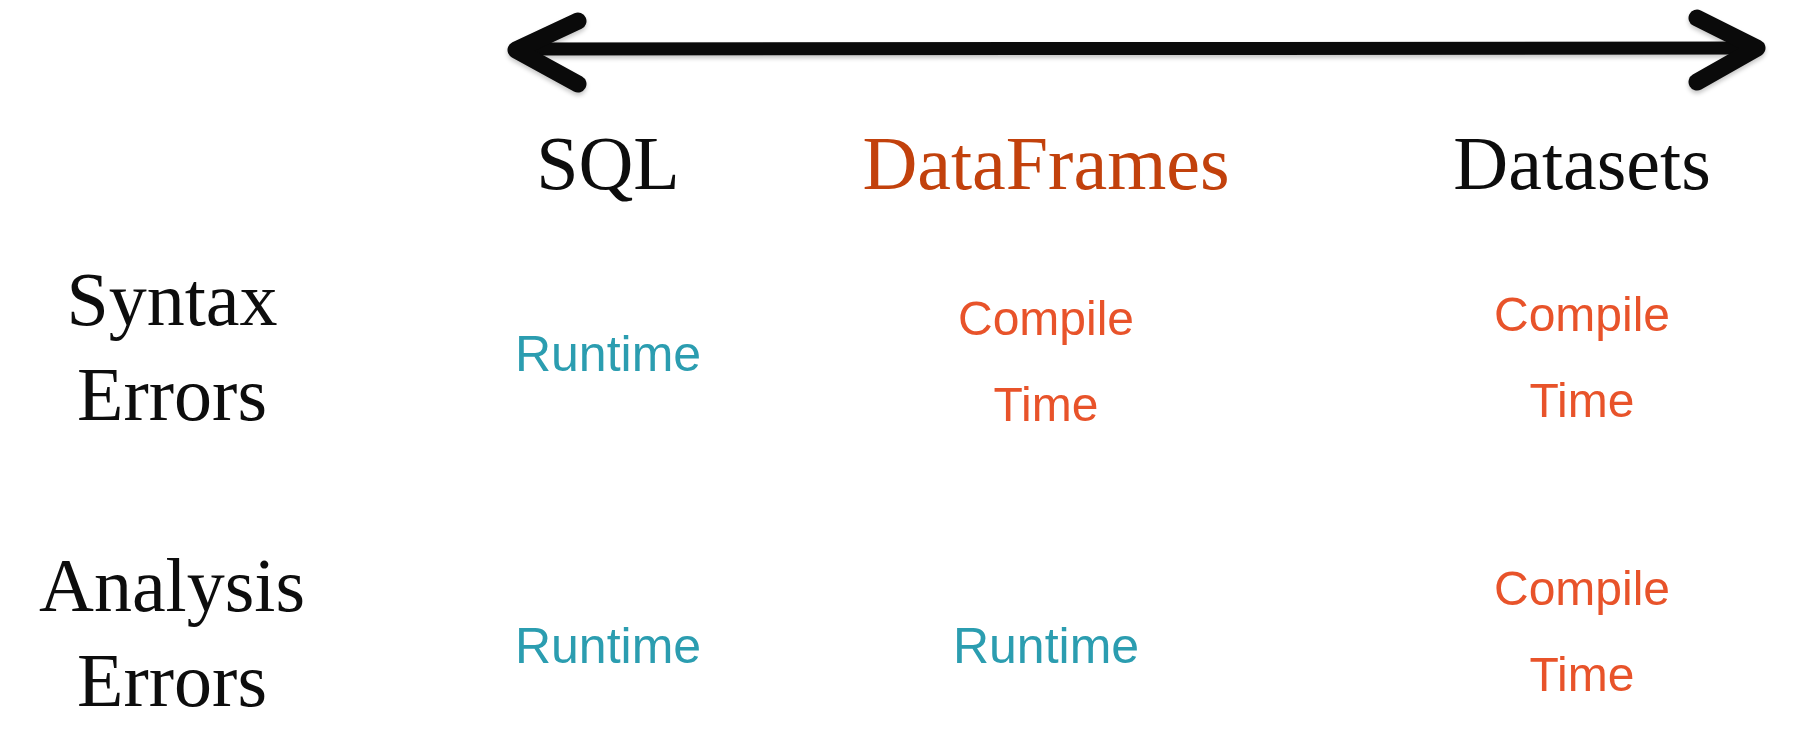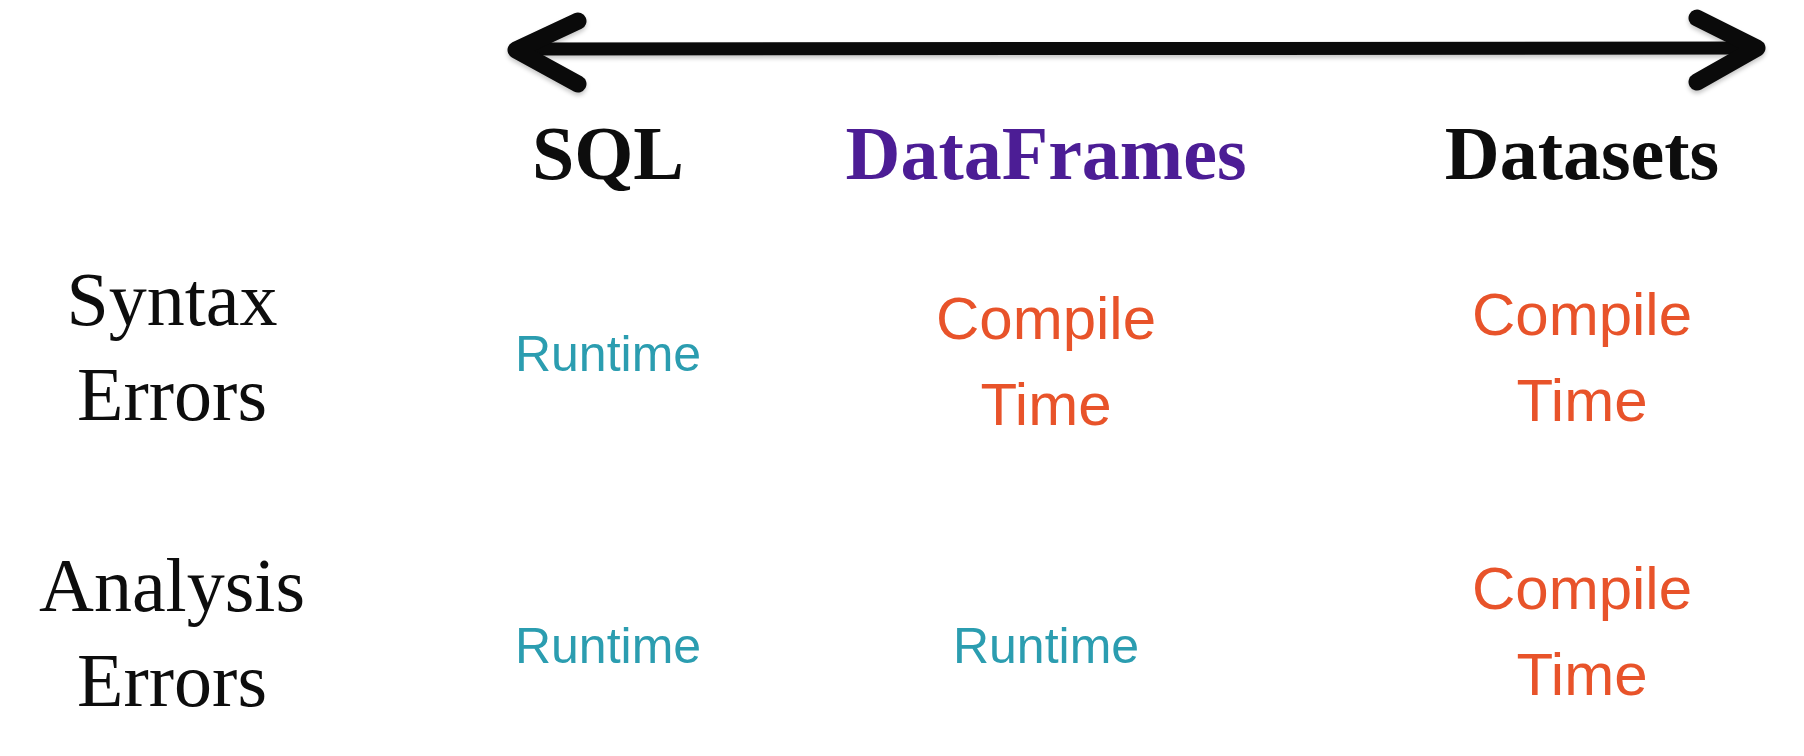--- a/index.html
+++ b/index.html
@@ -17,35 +17,34 @@
   }
   .sans {
     font-family: "Liberation Sans", "DejaVu Sans", sans-serif;
     font-weight: 300;
   }
   .abs { position: absolute; text-align: center; }
   .col-header {
     font-size: 76px;
     line-height: 90px;
     width: 520px;
-    top: 108px;
-    font-weight: bold;
+    top: 118px;
   }
   .row-label {
     font-size: 76px;
     line-height: 95px;
     width: 360px;
   }
   .cell-single {
     font-size: 50px;
     line-height: 72px;
     width: 520px;
   }
   .cell-double {
-    font-size: 60px;
+    font-size: 48px;
     line-height: 86px;
     width: 520px;
   }
   #arrow-svg {
     position: absolute;
     left: 0; top: 0;
     filter: drop-shadow(0 3px 2px rgba(0,0,0,0.22));
   }
 </style>
 </head>
@@ -53,21 +52,21 @@
 
 <div id="slide">
 
   <svg id="arrow-svg" width="1804" height="110" viewBox="0 0 1804 110">
     <line x1="520" y1="49" x2="1752" y2="48" stroke="#0a0a0a" stroke-width="13"></line>
     <polyline points="578,21 516,50 578,84" fill="none" stroke="#0a0a0a" stroke-width="17" stroke-linecap="round" stroke-linejoin="round"></polyline>
     <polyline points="1697,18 1757,48 1697,82" fill="none" stroke="#0a0a0a" stroke-width="17" stroke-linecap="round" stroke-linejoin="round"></polyline>
   </svg>
 
   <div class="abs serif col-header" style="left: 348px; color: rgb(13, 13, 13);">SQL</div>
-  <div class="abs serif col-header" style="left: 786px; color: #4c1d95;">DataFrames</div>
+  <div class="abs serif col-header" style="left: 786px; color: #c2410c;">DataFrames</div>
   <div class="abs serif col-header" style="left: 1322px; color: rgb(13, 13, 13);">Datasets</div>
 
   <div class="abs serif row-label" style="left:-8px; top:252px;">
     <div>Syntax</div>
     <div>Errors</div>
   </div>
 
   <div class="abs sans cell-single" style="left: 348px; top: 318px; color: rgb(43, 157, 176);">
     <div>Runtime</div>
   </div>

